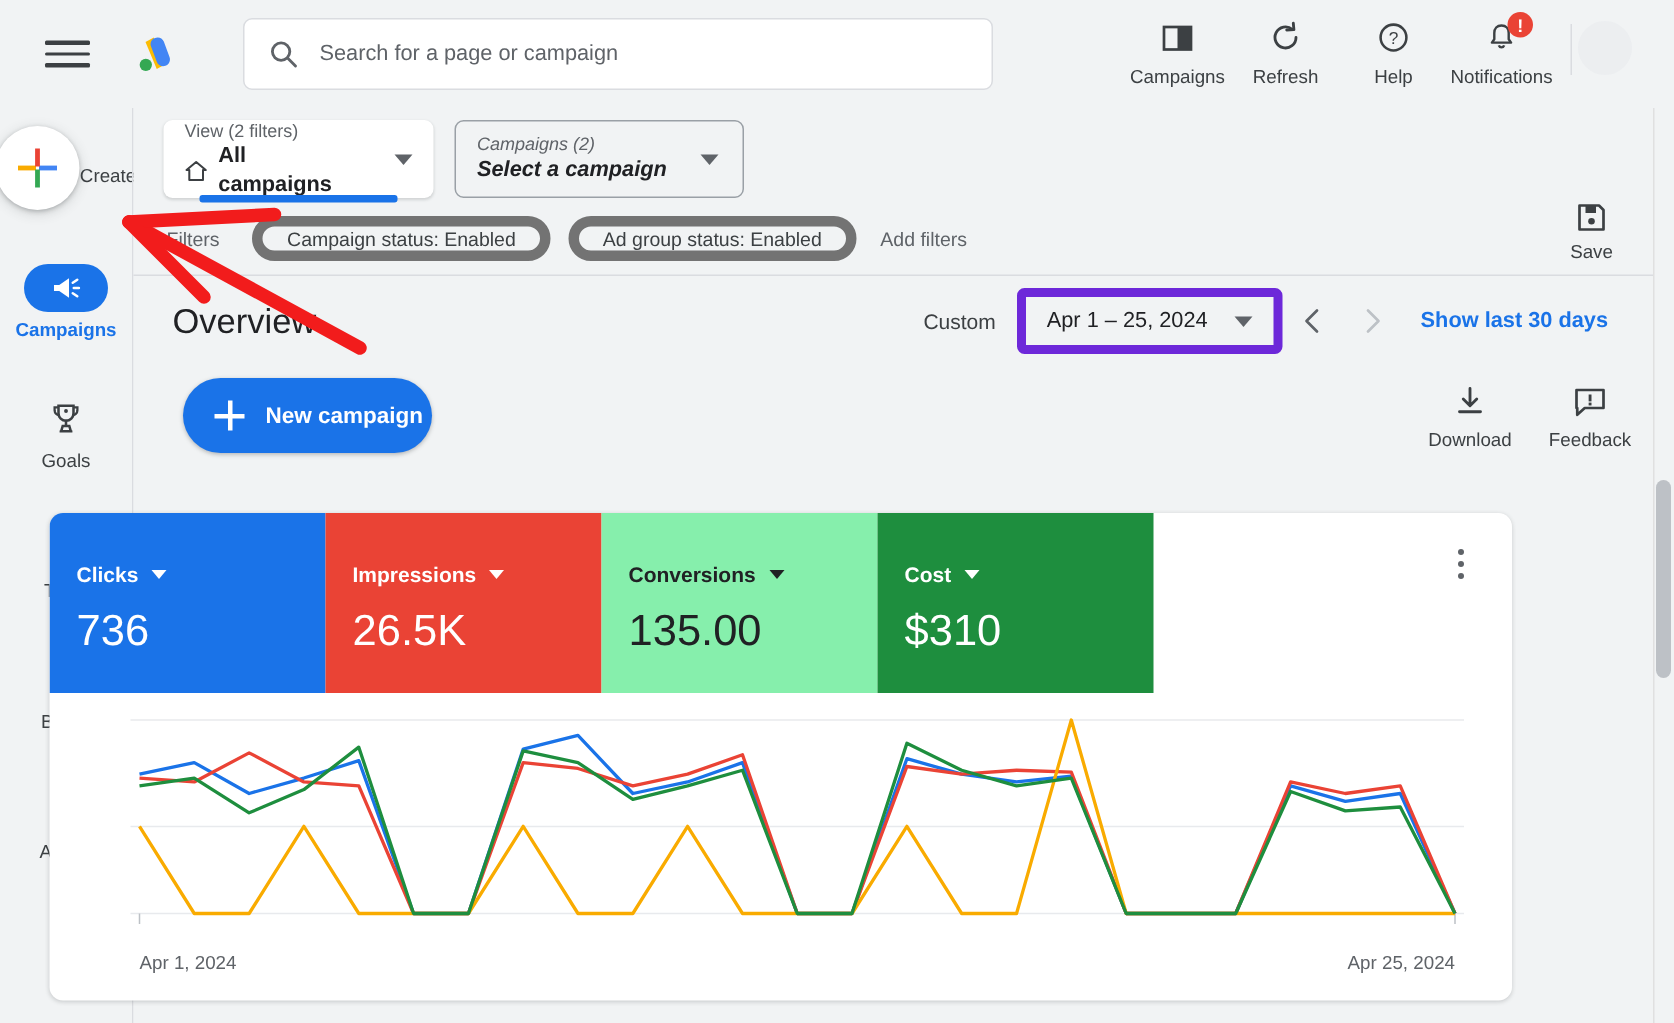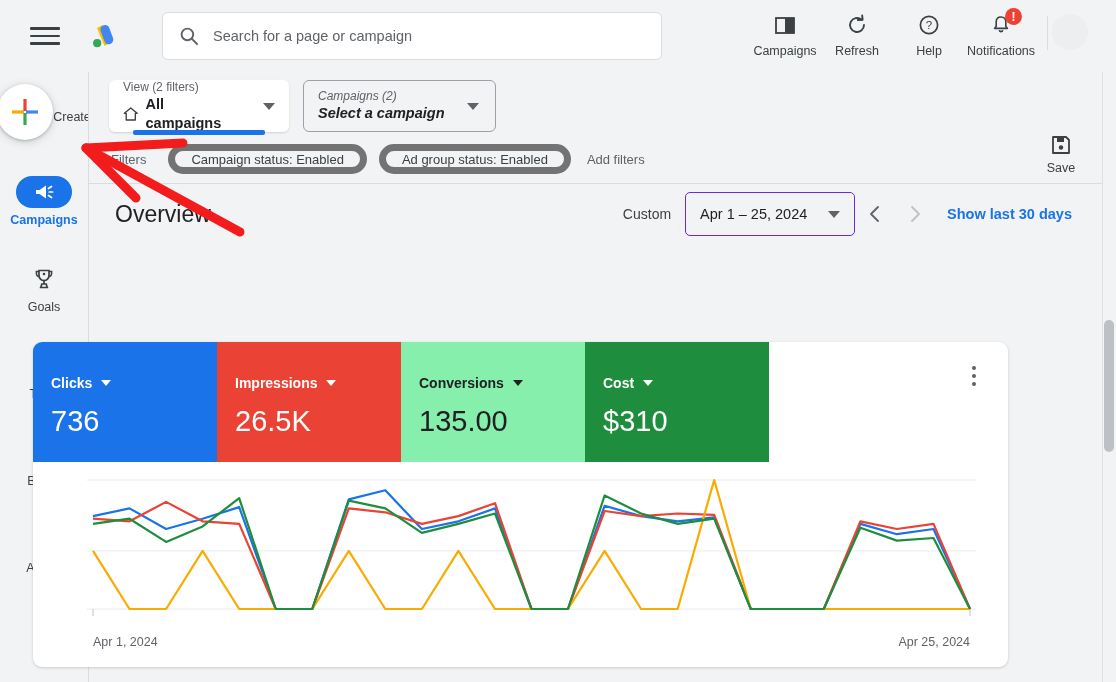--- a/index.html
+++ b/index.html
@@ -109,21 +109,21 @@
   .add-filter { font-size: 13px; color: #5f6368; cursor: pointer; margin-left: 4px; }
 
   .divider-h { height: 1px; background: #dadce0; margin-top: 3px; }
 
   .overview-row { height: 60px; display: flex; align-items: center; padding-left: 26px; position: relative; }
   .overview-title { font-size: 23px; color: #202124; font-weight: normal; }
 
   .date-tools { position: absolute; right: 44px; top: 8px; display: flex; align-items: center; }
   .custom-lbl { font-size: 14px; color: #3c4043; margin-right: 14px; }
   .date-box {
-    height: 44px; min-width: 170px; border: 1px solid #6d28d9; border-radius: 5px;
+    height: 44px; min-width: 170px; border: 6px solid #6d28d9; border-radius: 5px;
     display: flex; align-items: center; justify-content: space-between;
     padding: 0 14px; cursor: pointer; background: #f1f3f4;
   }
   .date-text { font-size: 14.5px; color: #202124; }
   .nav-arrow { width: 40px; height: 40px; display: flex; align-items: center; justify-content: center; cursor: pointer; }
   .show30 { font-size: 14.5px; color: #1a73e8; cursor: pointer; margin-left: 12px; white-space: nowrap; font-weight: bold; }
 
   .action-row { height: 74px; position: relative; padding-left: 33px; padding-top: 8px; }
   .new-campaign {
     height: 50px; width: 166px; border-radius: 25px; background: #1a73e8; color: #fff;
@@ -374,20 +374,44 @@
         </div>
         <div class="nav-arrow">
           <svg width="20" height="20" viewBox="0 0 20 20">
             <path d="M7 3 L14 10 L7 17" fill="none" stroke="#bdc1c6" stroke-width="1.8" stroke-linecap="round" stroke-linejoin="round"></path>
           </svg>
         </div>
         <span class="show30">Show last 30 days</span>
       </div>
     </div>
 
+    <div class="action-row">
+      <div class="new-campaign">
+        <span class="nc-plus"></span>
+        <span class="nc-text">New campaign</span>
+      </div>
+
+      <div class="right-actions">
+        <div class="ract">
+          <svg width="24" height="24" viewBox="0 0 24 24">
+            <path d="M12 3 v11 M7.5 10 L12 14.5 L16.5 10" fill="none" stroke="#3c4043" stroke-width="1.9" stroke-linecap="round" stroke-linejoin="round"></path>
+            <path d="M5 18.5 h14" stroke="#3c4043" stroke-width="1.9" stroke-linecap="round"></path>
+          </svg>
+          <span class="lbl">Download</span>
+        </div>
+        <div class="ract">
+          <svg width="24" height="24" viewBox="0 0 24 24">
+            <path d="M3 4 h18 v12 H8.5 L3.5 20.5 V16 H3 Z" fill="none" stroke="#3c4043" stroke-width="1.8" stroke-linejoin="round"></path>
+            <rect x="11.1" y="7" width="1.9" height="4.6" fill="#3c4043"></rect>
+            <rect x="11.1" y="12.4" width="1.9" height="1.9" fill="#3c4043"></rect>
+          </svg>
+          <span class="lbl">Feedback</span>
+        </div>
+      </div>
+    </div>
   </div>
 
   <div class="card">
 
     <div class="metrics">
       <div class="metric" style="background:#1a73e8;color:#fff;">
         <div class="mlabel">
           <span>Clicks</span>
           <span class="mcaret"></span>
         </div>

